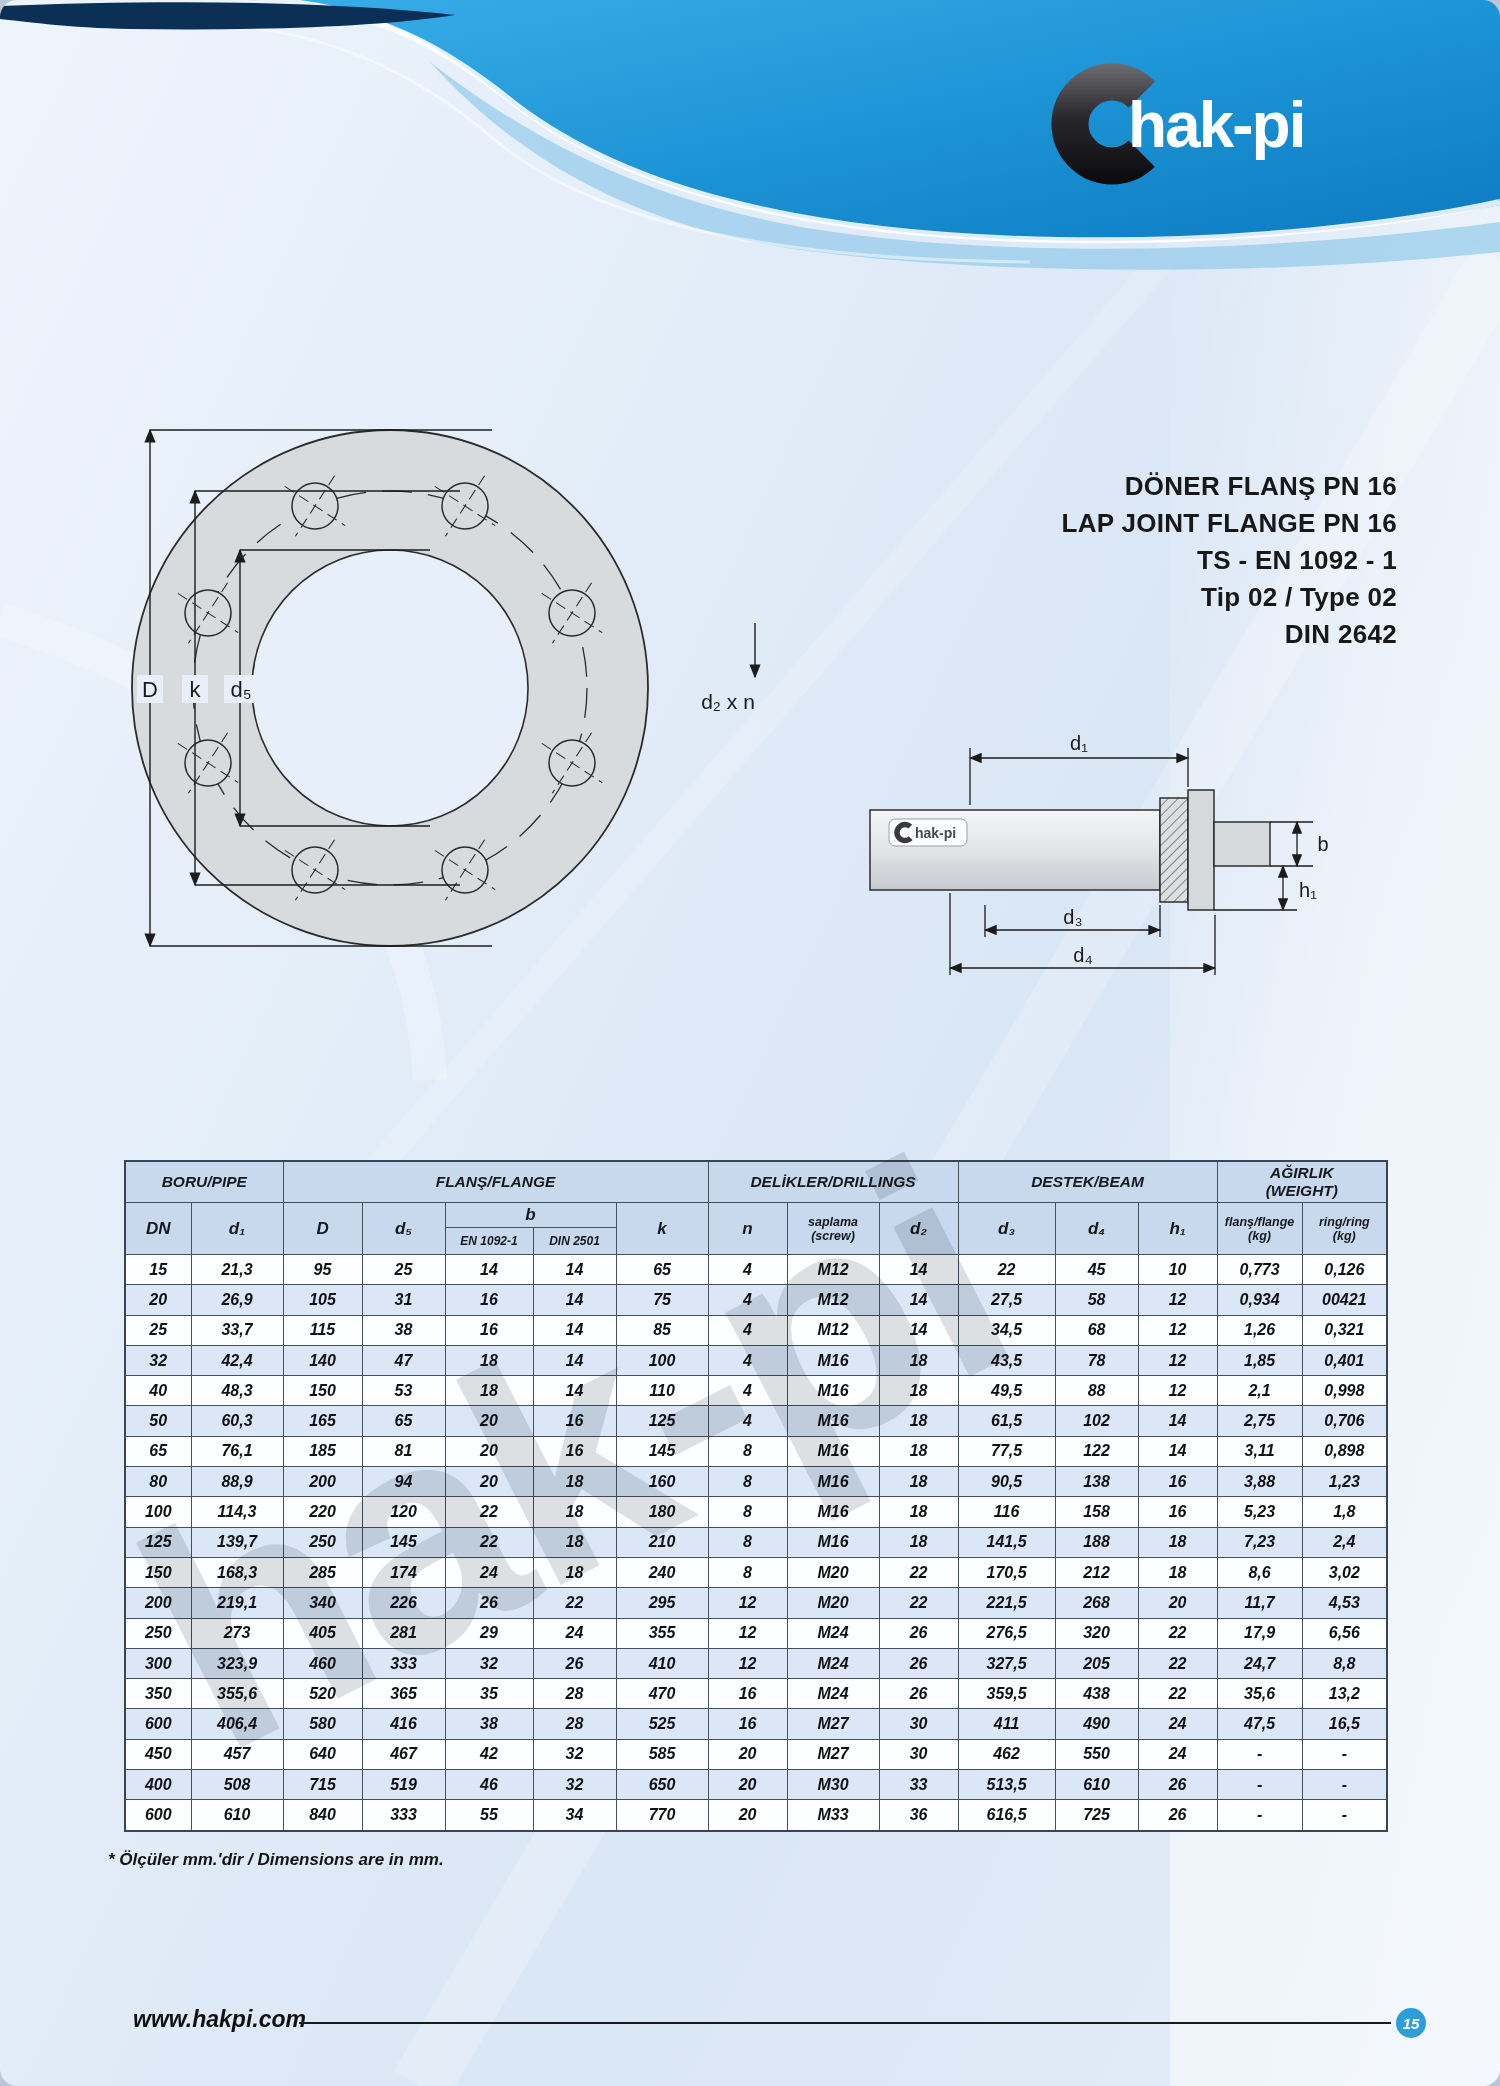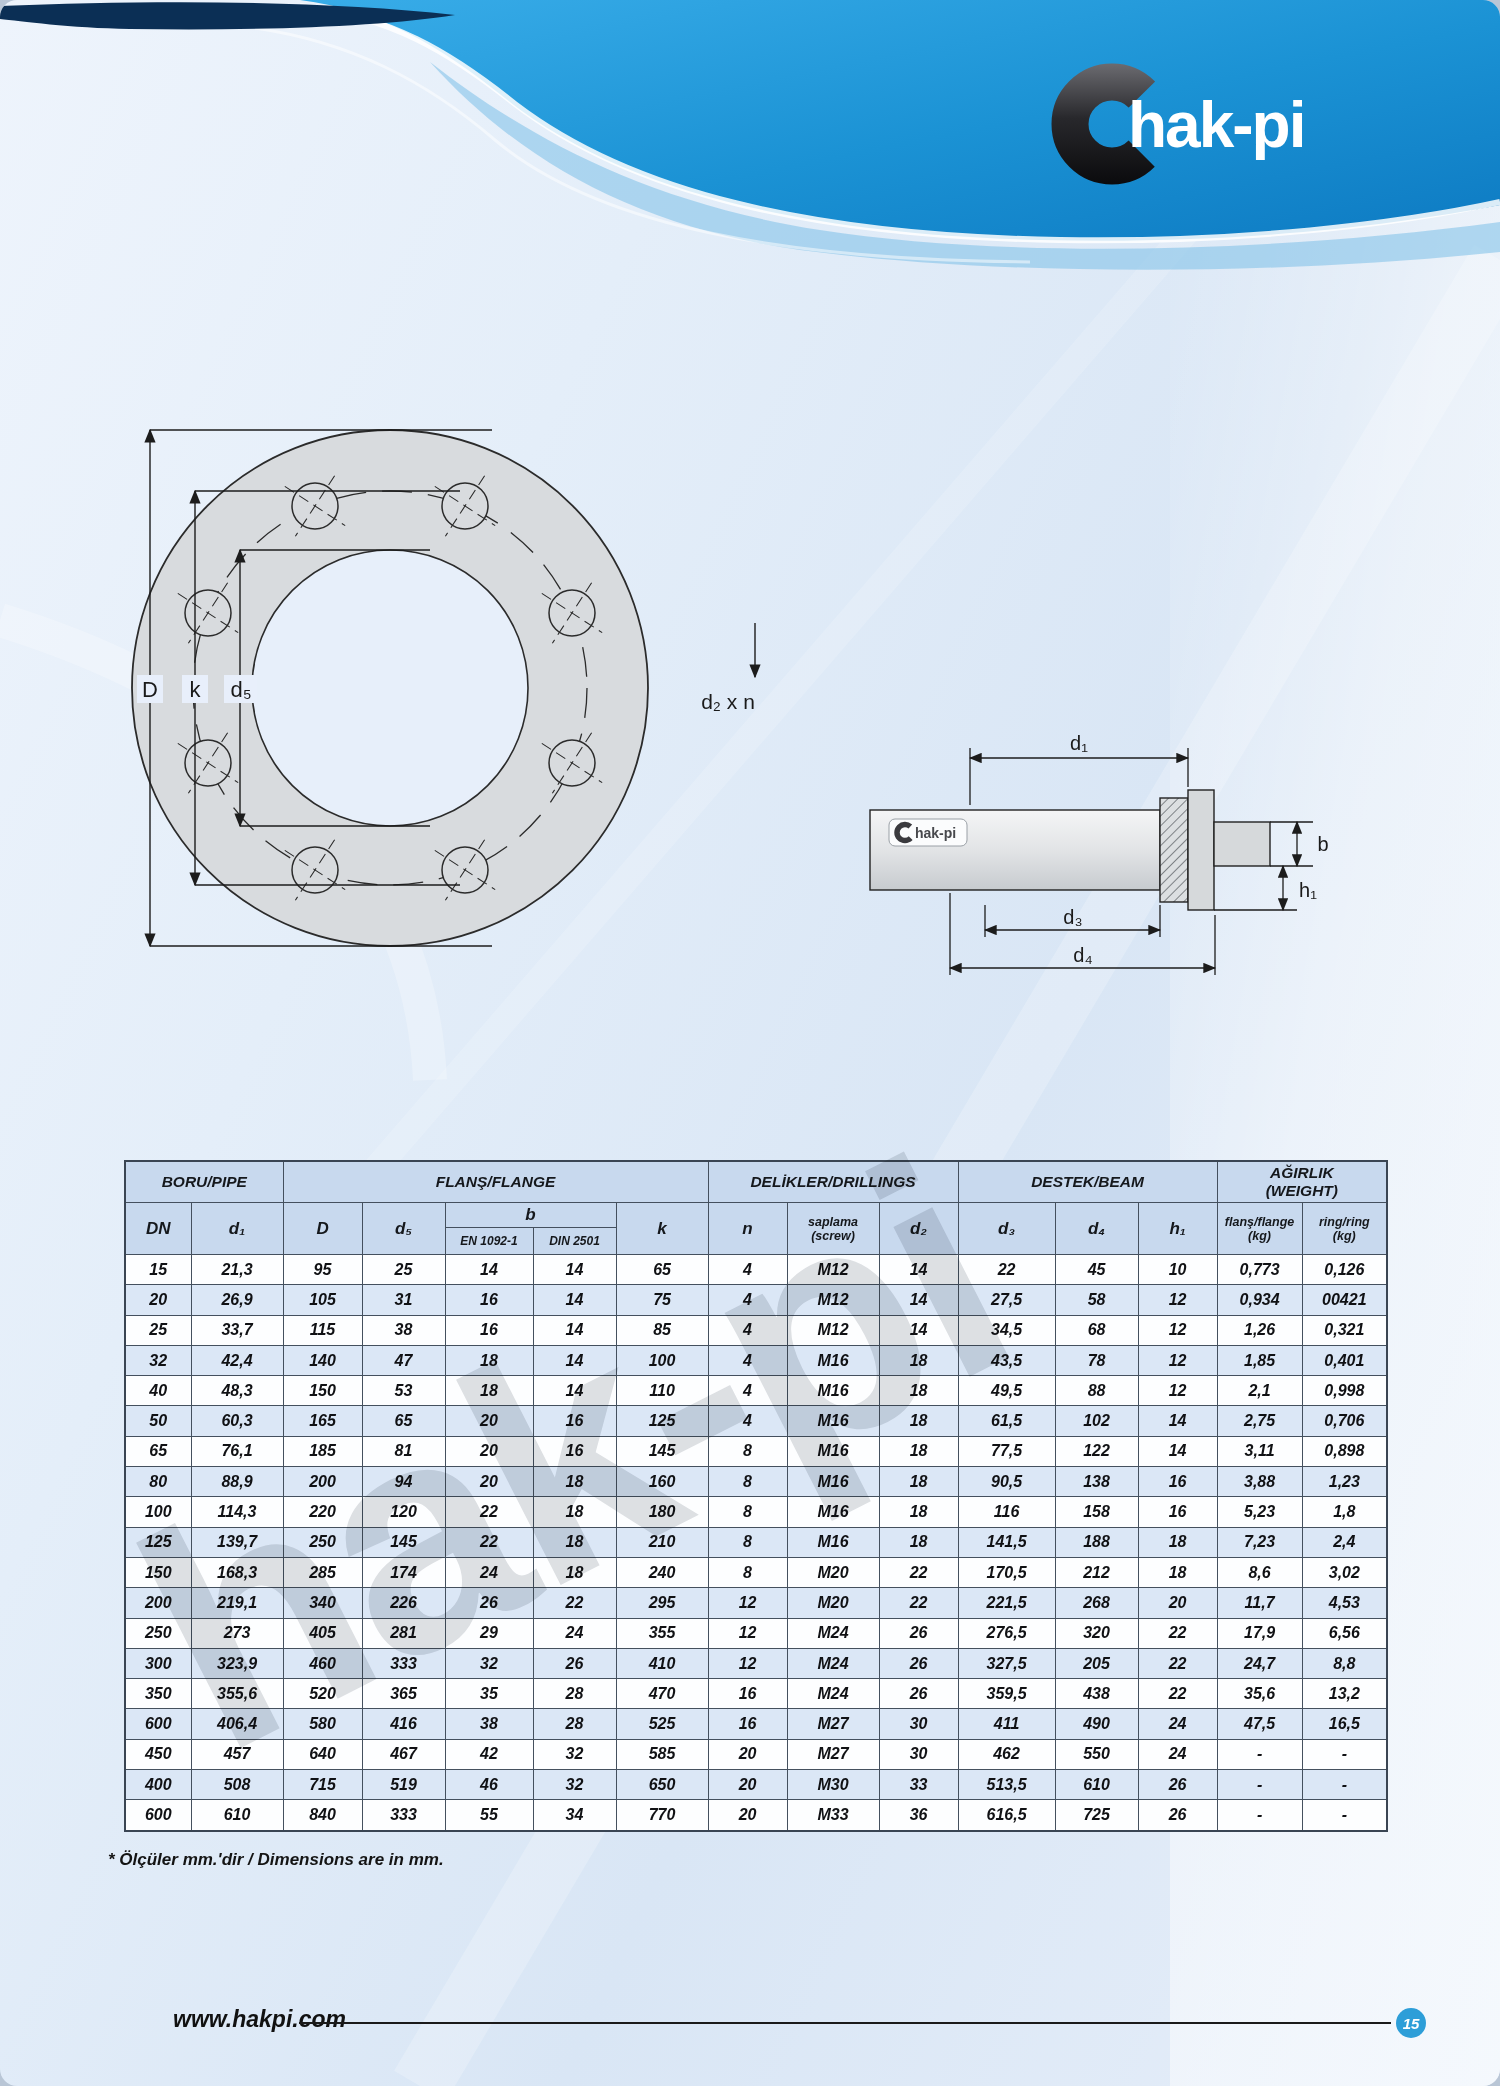--- a/index.html
+++ b/index.html
@@ -49,21 +49,21 @@
   tbody tr:nth-child(even) td{background:#dbe7f6;}
   
   #watermark{
     left:255px; top:1455px; font-size:318px; font-weight:bold; color:#868d96;
     line-height:370px; letter-spacing:-6px;
     transform:rotate(-27deg); transform-origin:0 100%;
     opacity:.27; mix-blend-mode:multiply; pointer-events:none; z-index:6;
   }
   
   #footnote{left:108px; top:1850px; font-size:17px; font-weight:bold; font-style:italic;}
-  #footer-site{left:133px; top:2006px; font-size:23px; font-style:italic; font-weight:bold; color:#111;margin-left:40px;}
+  #footer-site{left:133px; top:2006px; font-size:23px; font-style:italic; font-weight:bold; color:#111;}
   #footer-line{left:299px; top:2022px; width:1092px; border-top:2.2px solid #1a1a1a;}
   #page-badge{
     left:1396px; top:2008px; width:30px; height:30px; border-radius:50%;
     background:#2d9ed8; color:#fff; font-size:15px; font-weight:bold; font-style:italic;
     display:flex; align-items:center; justify-content:center;
   }
   
   #front-view{left:100px; top:395px;}
   #section-view{left:845px; top:725px;}
   svg text{font-family:"Liberation Sans","DejaVu Sans",sans-serif;}
@@ -103,20 +103,27 @@
           <stop offset="0" stop-color="#6a6a6f"></stop>
           <stop offset="0.45" stop-color="#28282c"></stop>
           <stop offset="1" stop-color="#0b0b0d"></stop>
         </linearGradient>
       </defs>
       <circle cx="64" cy="66" r="42" fill="none" stroke="url(#gC)" stroke-width="37" stroke-dasharray="198 66" transform="rotate(45 64 66)"></circle>
     </svg>
     <span class="brand-text">hak-pi</span>
   </div>
 
+  <div id="title-block" class="abs">
+    <div>DÖNER  FLANŞ PN 16</div>
+    <div>LAP JOINT  FLANGE PN 16</div>
+    <div>TS - EN 1092 - 1</div>
+    <div>Tip 02 / Type 02</div>
+    <div>DIN 2642</div>
+  </div>
 
   <svg id="front-view" class="abs" width="720" height="580" viewBox="0 0 720 580">
     <defs>
       <marker id="ar" viewBox="0 0 10 8" refX="9" refY="4" markerWidth="10" markerHeight="8" orient="auto-start-reverse">
         <path d="M0,0 L10,4 L0,8 Z" fill="#1c1c1c"></path>
       </marker>
     </defs>
 
     <circle cx="290" cy="293" r="258" fill="#d8dbde" stroke="#2b2b2b" stroke-width="1.8"></circle>
     <circle cx="290" cy="293" r="138" fill="#e7effa" stroke="#2b2b2b" stroke-width="1.6"></circle>

